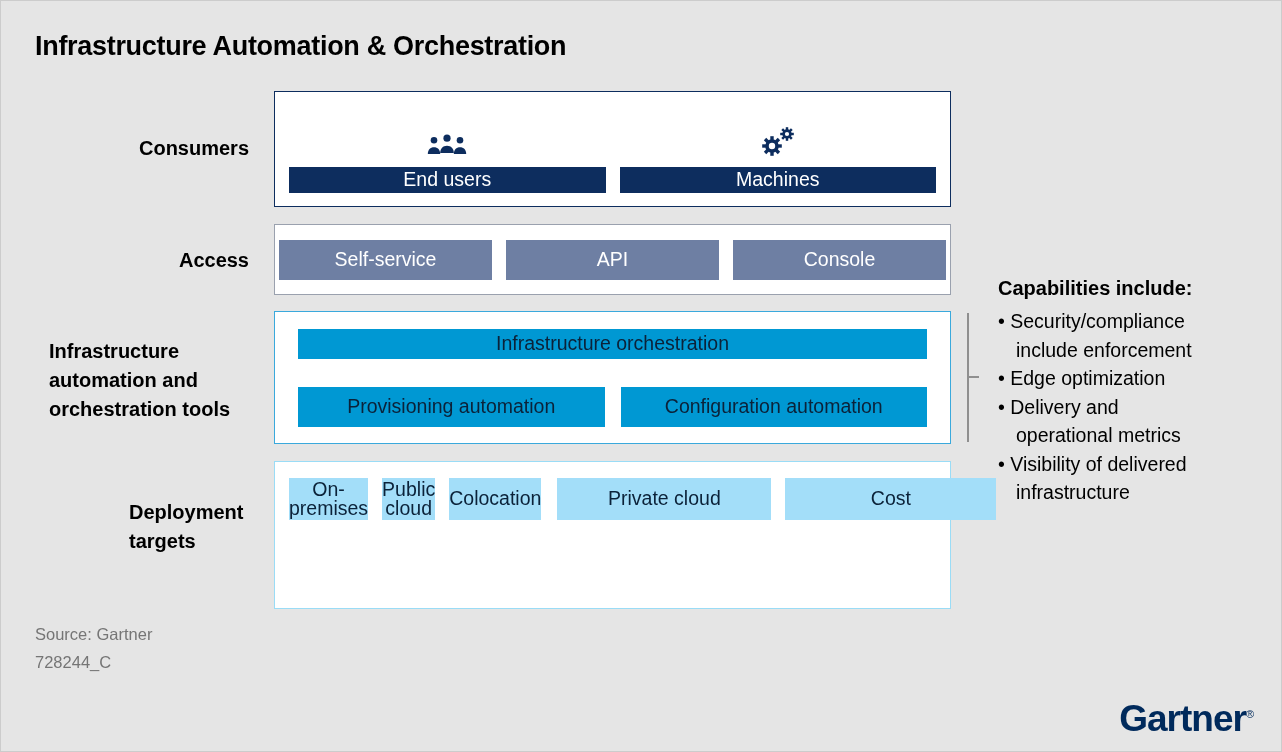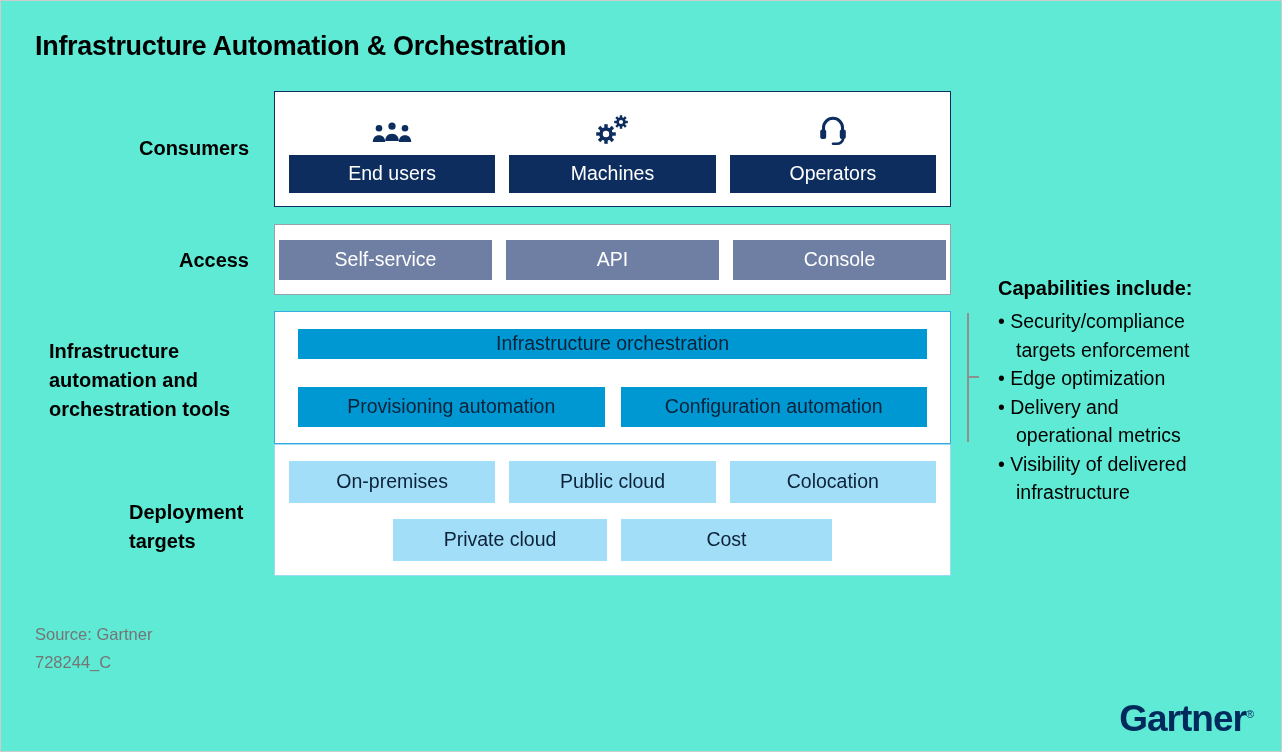--- a/index.html
+++ b/index.html
@@ -2,21 +2,21 @@
 <html style="--navy: #0d2d5e; --slate: #6e7fa3; --blue: #0098d3; --light_blue: #a3def9; --dark_text: #0b2239; --border_gray: #9aa1ae; --border_blue: #3aa9dc; --border_light_blue: #9adcf6; --bracket: #8f8f8f; --gray_text: #757575; --brand_navy: #002a5c; --outer_border: #cccccc;"><head>
 <meta charset="utf-8">
 <style>
   * { box-sizing: border-box; margin: 0; padding: 0; }
   html,body { background:#fff; }
   body { font-family: "Liberation Sans", sans-serif; }
 
   .canvas {
     position: relative;
     width: 1282px; height: 752px;
-    background: #5eead4;
+    background: #e5e5e5;
     border: 1px solid var(--outer_border, #cccccc);
     overflow: hidden;
   }
 
   .title {
     position: absolute; left: 34px; top: 30px;
     font-size: 27px; font-weight: 800; letter-spacing: -0.3px; color: #000;
     white-space: nowrap;
   }
 
@@ -32,31 +32,31 @@
   .row-label.deploy    { top: 497px; width: 120px; }
 
   
   .box { position: absolute; left: 273px; width: 677px; background: #fff; }
   .box.consumers { top: 90px;  height: 116px; border: 1.5px solid var(--navy, #0d2d5e);
                    display:flex; gap:14px; padding: 0 14px 13px; align-items: flex-end; }
   .box.access    { top: 223px; height: 71px;  border: 1px solid var(--border_gray, #9aa1ae);
                    display:flex; gap:14px; padding: 0 4px; align-items: center; }
   .box.tools     { top: 310px; height: 133px; border: 1px solid var(--border_blue, #3aa9dc);
                    display:flex; flex-direction: column; gap: 28px; padding: 17px 23px 16px; }
-  .box.deploy    { top: 443px; height: 132px; border: 1px solid var(--border_light_blue, #9adcf6);
-                   display:flex; flex-direction: column; gap: 16px; padding: 16px 14px 14px; }
+  .box.deploy    { top: 460px; height: 148px; border: 1px solid var(--border_light_blue, #9adcf6);
+                   display:flex; flex-direction: row; gap: 16px; padding: 16px 14px 14px; }
 
   .consumer-col { flex: 1; display: flex; flex-direction: column; align-items: center; }
   .icon-slot { height: 33px; display: flex; align-items: flex-end; justify-content: center; margin-bottom: 9px; }
 
   .chip {
     display: flex; align-items: center; justify-content: center;
     font-size: 19.5px; line-height: 1; text-align: center;
   }
-  .chip.navy  { background: var(--navy, #0d2d5e);  color: #ffffff; height: 38px; width: 100%; }
+  .chip.navy  { background: var(--navy, #0d2d5e);  color: #ffffff; height: 26px; width: 100%; }
   .chip.slate { background: var(--slate, #6e7fa3); color: #ffffff; height: 40px; flex: 1; }
   .chip.blue  { background: var(--blue, #0098d3);  color: var(--dark_text, #0b2239); height: 40px; }
   .chip.lblue { background: var(--light_blue, #a3def9); color: var(--dark_text, #0b2239); height: 42px; }
 
   .tools-row2 { display: flex; gap: 16px; justify-content: center; }
   .tools-row2 .chip { flex: 1; }
   .deploy-row1 { display: flex; gap: 14px; }
   .deploy-row1 .chip { flex: 1; }
   .deploy-row2 { display: flex; gap: 14px; justify-content: center; }
   .deploy-row2 .w1 { width: 214px; }
@@ -136,31 +136,20 @@
               <rect x="-1.8" y="-10" width="3.6" height="4.6" transform="rotate(180)"></rect>
               <rect x="-1.8" y="-10" width="3.6" height="4.6" transform="rotate(225)"></rect>
               <rect x="-1.8" y="-10" width="3.6" height="4.6" transform="rotate(270)"></rect>
               <rect x="-1.8" y="-10" width="3.6" height="4.6" transform="rotate(315)"></rect>
             </g>
           </g>
         </svg>
       </span>
       <div class="chip navy">Machines</div>
     </div>
-    <div class="consumer-col">
-      <span class="icon-slot">
-        <svg width="34" height="31" viewBox="0 0 34 31">
-          <path d="M7.5 17v-4.2a9.5 9.5 0 0 1 19 0V17" style="fill:none; stroke: var(--navy, #0d2d5e); stroke-width:3;"></path>
-          <rect x="4.2" y="14.5" width="6" height="9.5" rx="2" style="fill: var(--navy, #0d2d5e);"></rect>
-          <rect x="23.8" y="14.5" width="6" height="9.5" rx="2" style="fill: var(--navy, #0d2d5e);"></rect>
-          <path d="M27 24.5a6.5 6.5 0 0 1-6.5 4.2H17" style="fill:none; stroke: var(--navy, #0d2d5e); stroke-width:2.6; stroke-linecap:round;"></path>
-        </svg>
-      </span>
-      <div class="chip navy">Operators</div>
-    </div>
   </div>
 
   <div class="box access">
     <div class="chip slate">Self-service</div>
     <div class="chip slate">API</div>
     <div class="chip slate">Console</div>
   </div>
 
   <div class="box tools">
     <div class="chip blue">Infrastructure orchestration</div>
@@ -181,21 +170,21 @@
       <div class="chip lblue w2">Cost</div>
     </div>
   </div>
 
   <div class="bracket-v"></div>
   <div class="bracket-t"></div>
 
   <div class="capabilities">
     <h2>Capabilities include:</h2>
     <ul>
-      <li>Security/compliance targets enforcement</li>
+      <li>Security/compliance include enforcement</li>
       <li>Edge optimization</li>
       <li>Delivery and operational metrics</li>
       <li>Visibility of delivered infrastructure</li>
     </ul>
   </div>
 
   <div class="source">Source: Gartner</div>
   <div class="doccode">728244_C</div>
 
   <div class="brand"><span>Gartner</span><span class="reg">®</span></div>

